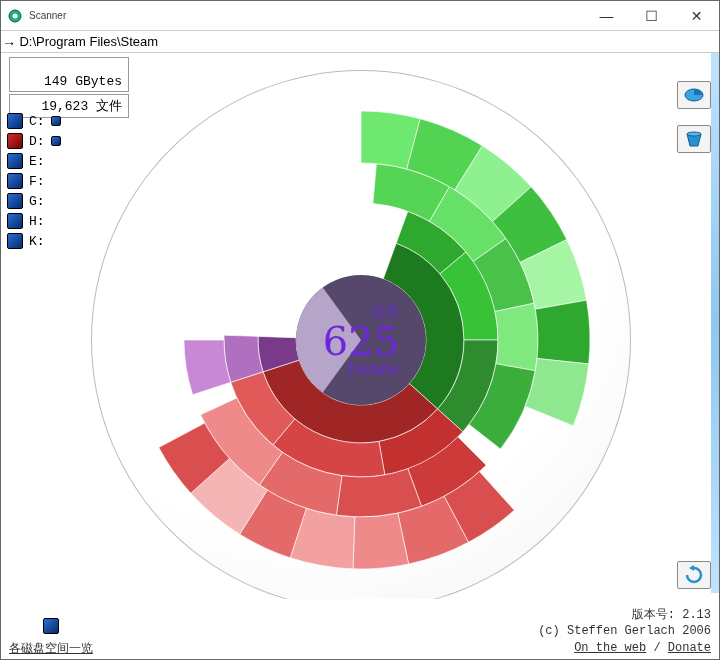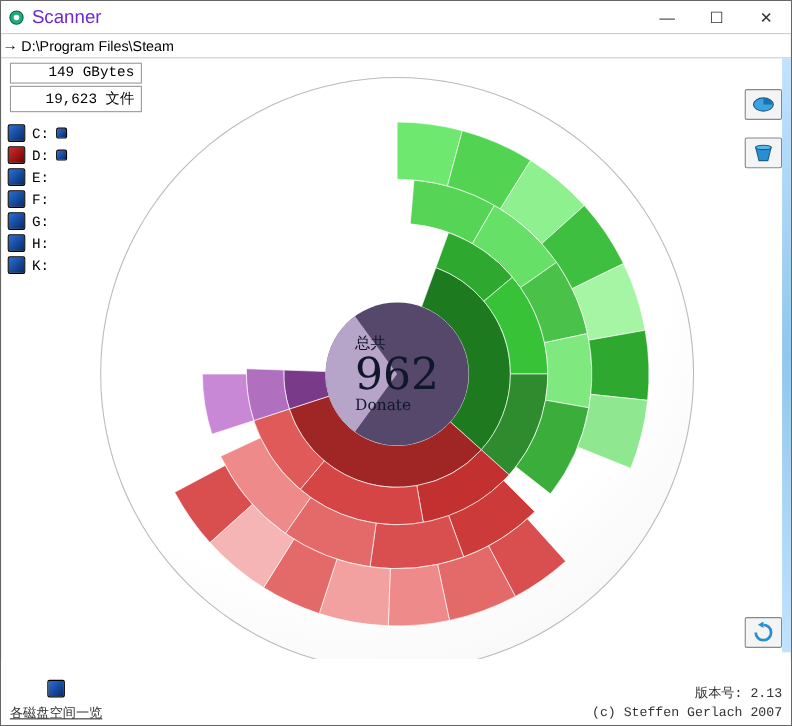--- a/index.html
+++ b/index.html
@@ -18,40 +18,40 @@
     height: 30px;
     background: #fff;
     border-bottom: 1px solid #ccc;
     display: flex;
     align-items: center;
     padding: 0 0 0 6px;
   }
   .titlebar .appicon {
     width: 16px; height: 16px; margin-right: 6px;
   }
-  .titlebar .title { flex: 1; font-size: 17px; color: #6d28d9; }
+  .titlebar .title { flex: 1; font-size: 10px; color: #404040; }
   .winbtn {
     width: 45px; height: 30px;
     display:flex;align-items:center;justify-content:center;
     color:#333;font-size:14px;font-family:Arial;
   }
   
   .pathbar {
     height: 22px; display:flex; align-items:center;
     border-bottom: 1px solid #ccc;
     padding-left: 4px; gap:6px;
   }
   .patharrow { font-family: "Courier New", monospace; font-size:14px;}
   .path { font-family: Liberation Sans, sans-serif; font-size: 13px; }
   
   .info {
     position:absolute; left:8px; top:56px;
     font-family: "Courier New", monospace; font-size:13px;
   }
-  .info .line1 { border:1px solid #999; padding:0 6px 2px 34px; margin-bottom:2px;}
+  .info .line1 { border:1px solid #999; padding:16px 6px 2px 34px; margin-bottom:2px;}
   .info .line2 { border:1px solid #999; padding:2px 6px 2px 4px;text-align:right;}
   
   .drives {
     position:absolute; left:6px; top:112px;
     display:flex; flex-direction:column; gap:4px;
     font-family: "Courier New", monospace; font-size:13px;
   }
   .drive-row { display:flex; align-items:center; gap:6px;}
   .sqicon {
     width:16px; height:16px; border:1px solid #000;
@@ -83,21 +83,21 @@
   .bigcircle {
     position:absolute; left:50%; top:48%;
     width:540px;height:540px; margin-left:-270px; margin-top:-270px;
     border-radius:50%;
     background: radial-gradient(circle at 40% 30%, #fff 0%, #fff 60%, #f2f2f2 100%);
     box-shadow: inset 0 0 0 1px #bbb;
   }
   .centerlabel{
     position:absolute; left:50%; top:48%;
     transform:translate(-50%,-50%);
-    text-align:left; color:#0f172a;
+    text-align:right; color:#6d28d9;
     font-family:"DejaVu Serif","Times New Roman",serif;
     pointer-events:none;
   }
   .centerlabel .t1{font-size:14px;}
   .centerlabel .t2{font-size:40px; line-height:1;}
   .centerlabel .t3{font-size:14px;}
   
   .footer{
     position:absolute; left:0; right:0; bottom:0;
     height:60px; padding:4px 8px 2px 8px;
@@ -228,27 +228,32 @@
       <path d="M 356.80036927474345 442.1321253298836 A 177 177 0 0 1 313.82278908365737 445.89217638237994 L 312.0080152551273 497.8604993873729 A 229 229 0 0 0 367.6117771972669 492.9958005680415 Z" fill="#ef8a8a" stroke="#fff" stroke-width="0.6"></path>
       <path d="M 313.82278908365737 445.89217638237994 A 177 177 0 0 1 265.3039919956343 437.33700338424217 L 249.23510828813704 486.79194223159016 A 229 229 0 0 0 312.0080152551273 497.8604993873729 Z" fill="#f2a0a0" stroke="#fff" stroke-width="0.6"></path>
       <path d="M 265.3039919956343 437.33700338424217 A 177 177 0 0 1 226.20429023072273 419.1045130196874 L 198.6484884905961 463.2030140198216 A 229 229 0 0 0 249.23510828813704 486.79194223159016 Z" fill="#e46a6a" stroke="#fff" stroke-width="0.6"></path>
       <path d="M 226.20429023072273 419.1045130196874 A 177 177 0 0 1 188.46336589050125 387.4361173255179 L 149.81983496567676 422.23090885617853 A 229 229 0 0 0 198.6484884905961 463.2030140198216 Z" fill="#f5b5b5" stroke="#fff" stroke-width="0.6"></path>
       <path d="M 188.46336589050125 387.4361173255179 A 177 177 0 0 1 163.71827606396997 352.09646661310273 L 117.80500123530578 376.50898787796905 A 229 229 0 0 0 149.81983496567676 422.23090885617853 Z" fill="#d94f4f" stroke="#fff" stroke-width="0.6"></path>
       <circle cx="320" cy="269" r="65" fill="#55486b"></circle>
       <path d="M 320 269 L 281.79395860098924 216.4138953656284 A 65 65 0 0 0 281.79395860098924 321.58610463437157 Z" fill="#c9b5d9" opacity="0.85"></path>
     </svg>
   <div class="centerlabel">
     <div class="t1">总共</div>
-    <div class="t2">962</div>
+    <div class="t2">625</div>
     <div class="t3">Donate</div>
   </div>
 </div>
 
 <div class="footer">
   <div class="fl">
     <span class="sqicon"></span>
     <span style="text-decoration:underline;">各磁盘空间一览</span>
   </div>
   <div class="fr">
     <div>版本号:  2.13</div>
-    <div>(c) Steffen Gerlach 2007</div>
+    <div>(c) Steffen Gerlach 2006</div>
+    <div>
+      <a href="#">On the web</a>
+      <span> / </span>
+      <a href="#">Donate</a>
+    </div>
   </div>
 </div>
 
 </body></html>

